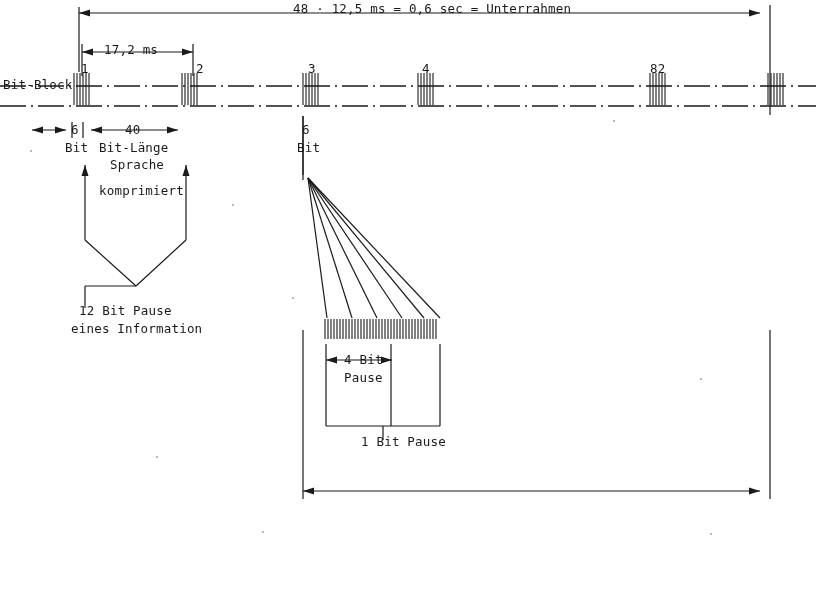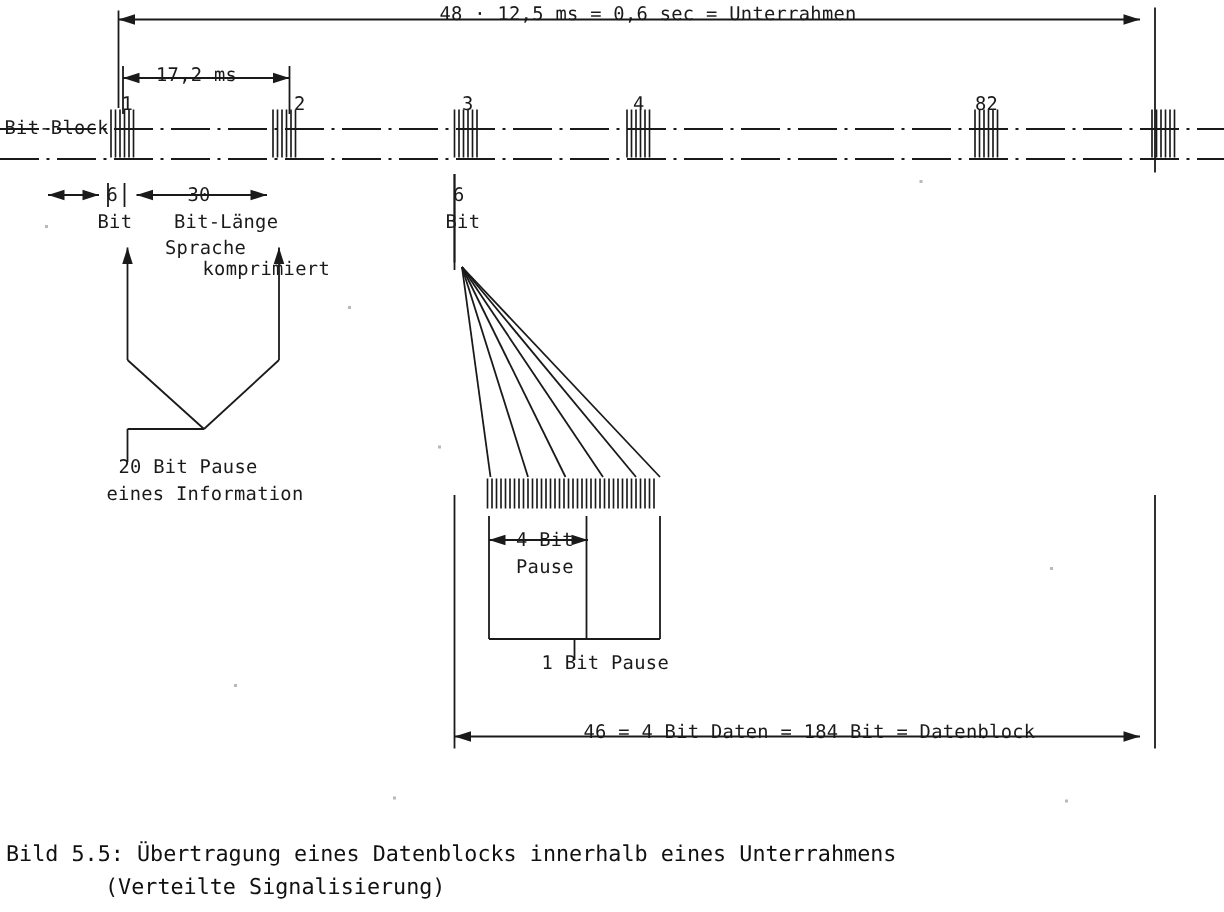--- a/index.html
+++ b/index.html
@@ -219,40 +219,37 @@
   <div class="lbl" style="left:3px; top:61px;margin-top:16px;">Bit-Block</div>
   <div class="lbl" style="left:81px; top:61px;">1</div>
   <div class="lbl" style="left:196px; top:61px;">2</div>
   <div class="lbl" style="left:308px; top:61px;">3</div>
   <div class="lbl" style="left:422px; top:61px;">4</div>
   <div class="lbl" style="left:650px; top:61px;">82</div>
 
   <div class="lbl" style="left:71px; top:122px;">6</div>
   <div class="lbl" style="left:65px; top:140px;">Bit</div>
 
-  <div class="lbl" style="left:125px; top:122px;">30</div>
-  <div class="lbl" style="left:116px; top:140px;">Bit-Länge</div>
+  <div class="lbl" style="left:125px; top:122px;">40</div>
+  <div class="lbl" style="left:99px; top:140px;">Bit-Länge</div>
   <div class="lbl" style="left:110px; top:157px;text-align:center;">Sprache</div>
-  <div class="lbl" style="left:99px; top:171px;margin-left:36px;">komprimiert</div>
+  <div class="lbl" style="left:99px; top:183px;">komprimiert</div>
 
   <div class="lbl" style="left:302px; top:122px;">6</div>
   <div class="lbl" style="left:297px; top:140px;">Bit</div>
 
-  <div class="lbl" style="left:79px; top:303px;">20 Bit Pause</div>
+  <div class="lbl" style="left:79px; top:303px;">12 Bit Pause</div>
   <div class="lbl" style="left:71px; top:321px;">eines Information</div>
 
   <div class="lbl" style="left:344px; top:352px;text-align:center;">4 Bit</div>
   <div class="lbl" style="left:344px; top:370px;">Pause</div>
 
   <div class="lbl" style="left:329px; top:434px;margin-left:32px;">1 Bit Pause</div>
 
-  <div class="lbl" style="left:389px; top:480px;">46 = 4 Bit Daten = 184 Bit = Datenblock</div>
-
-  <div class="caption">Bild 5.5: Übertragung eines Datenblocks innerhalb eines Unterrahmens</div>
-  <div class="caption" style="left:70px; top:582px;">(Verteilte Signalisierung)</div>
+
 
   <div class="noise" style="left:30px; top:150px;"></div>
   <div class="noise" style="left:232px; top:204px;"></div>
   <div class="noise" style="left:292px; top:297px;"></div>
   <div class="noise" style="left:613px; top:120px;"></div>
   <div class="noise" style="left:700px; top:378px;"></div>
   <div class="noise" style="left:156px; top:456px;"></div>
   <div class="noise" style="left:262px; top:531px;"></div>
   <div class="noise" style="left:710px; top:533px;"></div>
 

